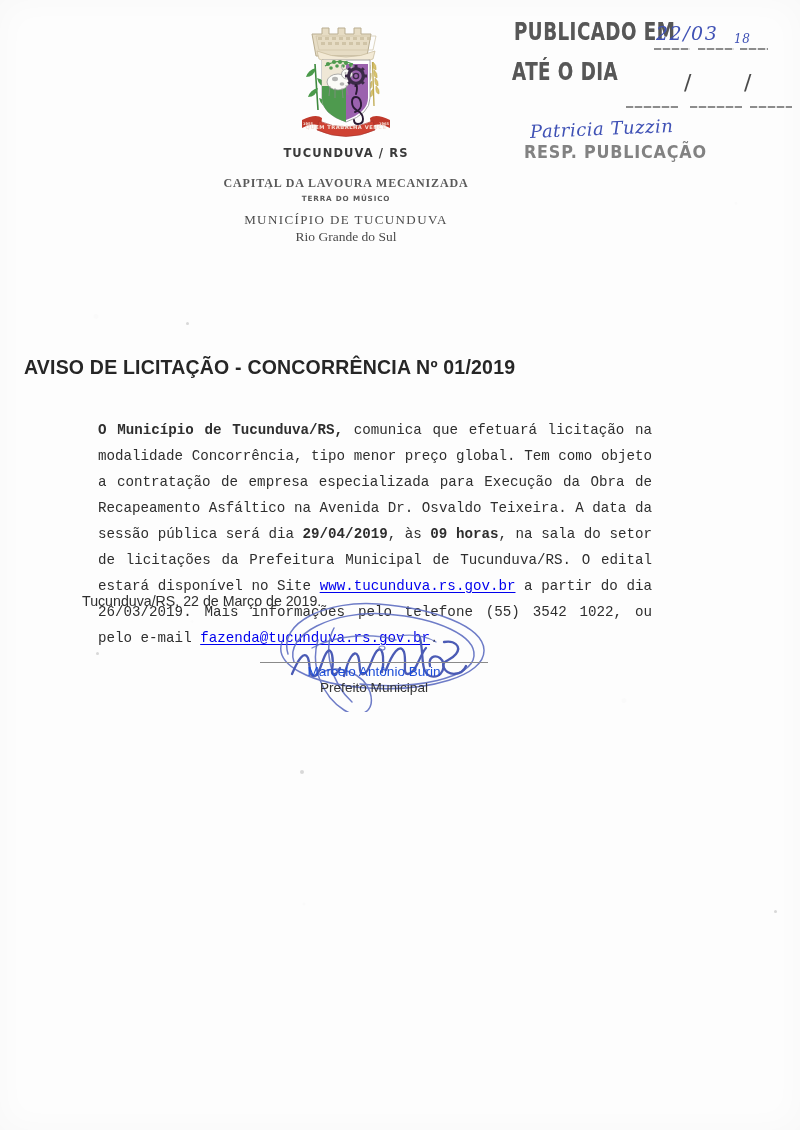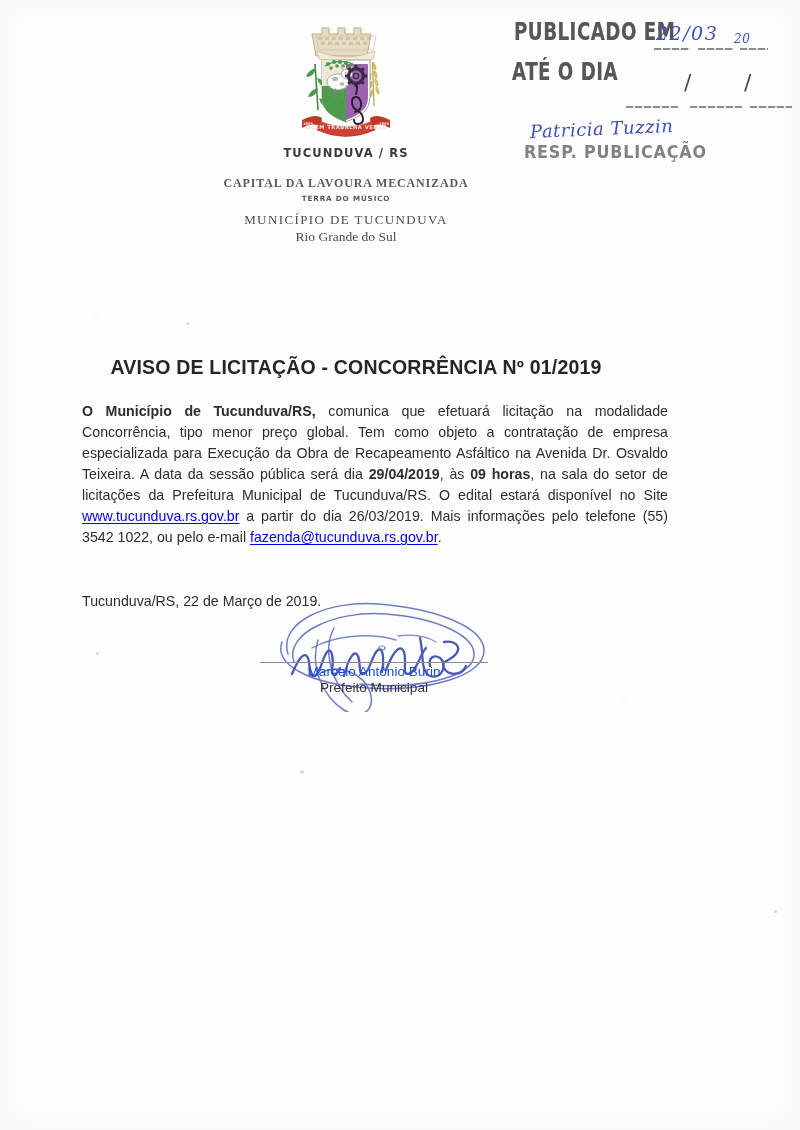--- a/index.html
+++ b/index.html
@@ -181,41 +181,41 @@
     color: #4b4b4b;
     margin-top: 1px;
   }
 
   
   .doc-title {
     position: absolute;
     left: 0;
     top: 356px;
     width: 712px;
-    text-align: center;
     font-family: "Liberation Sans", sans-serif;
     font-weight: 700;
     font-size: 19.5px;
     letter-spacing: .2px;
     color: #262626;
+    padding-left: 24px;
   }
   .body-block {
     position: absolute;
     left: 82px;
     top: 401px;
     width: 586px;
   }
   .para {
     text-align: justify;
     text-justify: inter-word;
-    font-family: Liberation Sans, sans-serif;
+    font-family: Liberation Mono, monospace;
     font-size: 14.2px;
-    line-height: 21px;
+    line-height: 26px;
     color: #2e2e2e;
-    margin: 0;
+    margin: 16px;
   }
   .para b { font-weight: 700; }
   .para u, .lnk {
     text-decoration: underline;
     text-underline-offset: 1.5px;
   }
   .datel {
     position: absolute;
     left: 82px;
     top: 565px;
@@ -294,21 +294,21 @@
   <div class="speck" style="left:774px;top:910px;width:3px;height:3px;"></div>
   <div class="speck" style="left:268px;top:186px;width:3px;height:3px;"></div>
   <div class="speck" style="left:96px;top:652px;width:3px;height:3px;"></div>
 
   <div class="stamp">
 
     <div class="stamp-row stamp-label stamp-l1">PUBLICADO EM</div>
 
     <div class="stamp-row hand stamp-date">22/03</div>
 
-    <div class="stamp-row hand stamp-yy">20</div>
+    <div class="stamp-row hand stamp-yy">18</div>
 
     <div class="rule dashy r1a"></div>
     <div class="rule dashy r1b"></div>
     <div class="rule dashy r1c"></div>
 
     <div class="stamp-row stamp-label stamp-l2">ATÉ O DIA</div>
 
     <div class="slash sl1">/</div>
     <div class="slash sl2">/</div>
 

